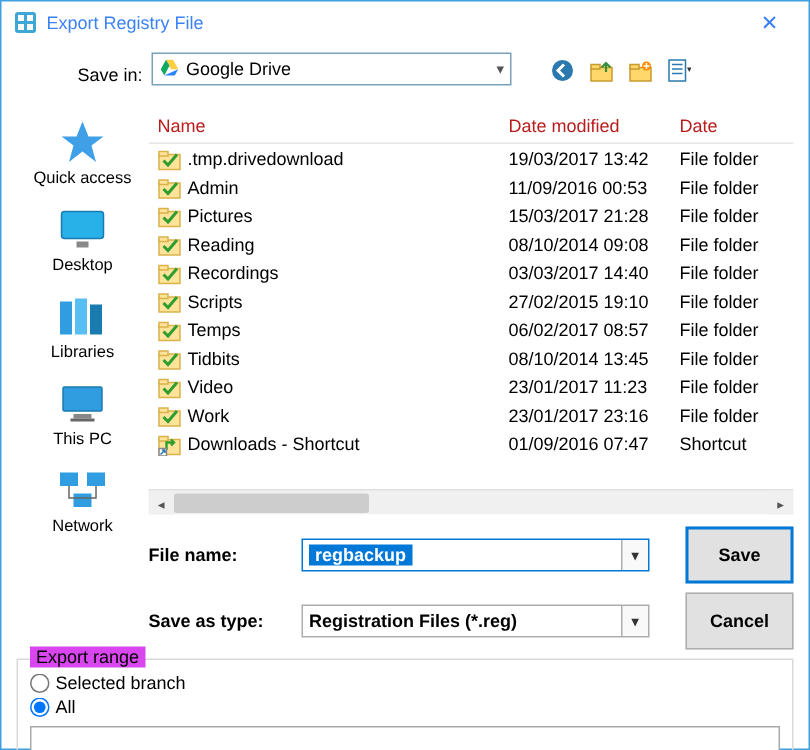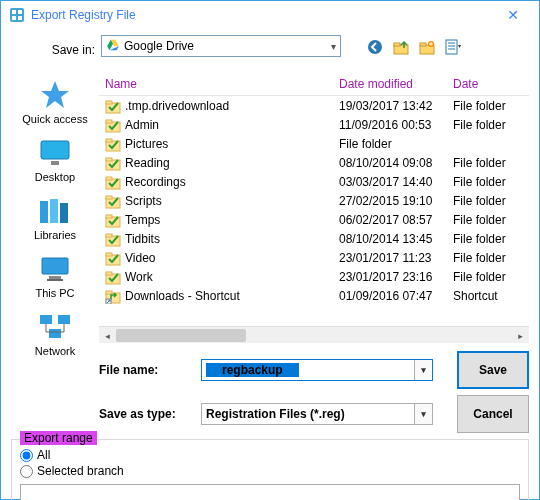--- a/index.html
+++ b/index.html
@@ -15,39 +15,39 @@
   .savein-combo { flex: 0 0 240px; height: 22px; border: 1px solid #7a9fb8; display: flex; align-items: center; padding: 0 4px; gap: 4px; background: #fff; }
   .savein-combo .arrow { margin-left: auto; font-size: 10px; color: #555; }
   .toolbar { display: flex; align-items: center; gap: 6px; margin-left: 18px; }
   .tool-btn { width: 20px; height: 20px; display: flex; align-items: center; justify-content: center; }
   .main-area { flex: 1; display: flex; min-height: 0; }
   .places { width: 88px; display: flex; flex-direction: column; align-items: center; padding-top: 6px; gap: 12px; }
   .place { display: flex; flex-direction: column; align-items: center; gap: 2px; font-size: 11px; cursor: default; text-align: center; }
   .place .pic { width: 36px; height: 32px; display: flex; align-items: center; justify-content: center; }
   .right-area { flex: 1; display: flex; flex-direction: column; min-width: 0; }
   .filelist { flex: 1; border: none; overflow: hidden; position: relative; }
-  .filelist-header { display: flex; font-size: 12px; color: #a21caf; border-bottom: 1px solid #e6e6e6; }
+  .filelist-header { display: flex; font-size: 12px; color: #b91c1c; border-bottom: 1px solid #e6e6e6; }
   .col { padding: 4px 6px; display: flex; align-items: center; white-space: nowrap; }
   .col-name { flex: 0 0 234px; }
   .col-date { flex: 0 0 114px; }
   .col-type { flex: 1; }
   .files { height: 230px; overflow: hidden; }
   .row { display: flex; font-size: 12px; height: 19px; align-items: center; }
   .row .col { padding: 1px 6px; }
   .row .icon { width: 16px; height: 16px; margin-right: 4px; display: inline-flex; align-items: center; justify-content: center; flex: 0 0 16px; }
   .hscroll { height: 17px; background: #f0f0f0; border-top: 1px solid #e0e0e0; position: relative; }
   .hscroll .arrow-l, .hscroll .arrow-r { width: 17px; height: 17px; position: absolute; top: 0; display: flex; align-items: center; justify-content: center; font-size: 9px; color: #555; background: #f0f0f0; }
   .hscroll .arrow-l { left: 0; } .hscroll .arrow-r { right: 0; }
   .hscroll .thumb { position: absolute; left: 17px; top: 2px; height: 13px; width: 130px; background: #cdcdcd; border-radius: 2px; }
   .form-rows { margin-top: 8px; display: grid; grid-template-columns: 78px 1fr 72px; gap: 6px 24px; align-items: center; font-weight: bold; }
   .form-rows label { text-align: left; font-size: 12px; }
   .combo { height: 22px; border: 1px solid #0078d7; display: flex; align-items: center; background: #fff; padding: 0; }
   .combo.plain { border-color: #adadad; }
   .combo .val { flex: 1; padding: 0 4px; }
-  .combo .sel { background: #0078d7; color: #000000; padding: 0 16px; }
+  .combo .sel { background: #0078d7; color: #ffffff; padding: 0 4px; }
   .combo .dd { width: 18px; border-left: 1px solid #adadad; display: flex; align-items: center; justify-content: center; font-size: 9px; color: #333; background: #f9f9f9; align-self: stretch;}
   .btn { height: 38px; border: 1px solid #adadad; background: #e1e1e1; font-size: 12px; display: flex; align-items: center; justify-content: center; cursor: default; }
   .btn.primary { border: 2px solid #0078d7; }
   .groupbox { margin-top: 6px; border: 1px solid #d9d9d9; padding: 6px 8px 8px 8px; position: relative; }
   .groupbox .legend { position: absolute; top: -9px; left: 8px; background: #d946ef; padding: 0 4px; font-size: 12px; }
   .radio-row { display: flex; align-items: center; gap: 4px; font-size: 12px; margin: 2px 0; }
   .radio-row input { margin: 0; }
   .branch-input { width: 100%; height: 22px; border: 1px solid #aaa; margin-top: 4px; padding: 2px 4px; font-size: 12px; }
   
   .gdrive-ic svg { width: 14px; height: 14px; }
@@ -212,20 +212,21 @@
                 <div class="col col-name">
                   <span class="icon">
                     <svg width="16" height="16" viewBox="0 0 16 16">
                       <rect x="1" y="5" width="14" height="10" fill="#ffe39a" stroke="#d9b24a"></rect>
                       <rect x="1" y="3" width="6" height="3" fill="#ffe39a" stroke="#d9b24a"></rect>
                       <path d="M4 9 L7 12 L13 5" stroke="#2e9e2e" stroke-width="2" fill="none"></path>
                     </svg>
                   </span>
                   <span>Pictures</span>
                 </div>
+                <div class="col col-date">15/03/2017 21:28</div>
                 <div class="col col-type">File folder</div>
               </div>
               <div class="row">
                 <div class="col col-name">
                   <span class="icon">
                     <svg width="16" height="16" viewBox="0 0 16 16">
                       <rect x="1" y="5" width="14" height="10" fill="#ffe39a" stroke="#d9b24a"></rect>
                       <rect x="1" y="3" width="6" height="3" fill="#ffe39a" stroke="#d9b24a"></rect>
                       <path d="M4 9 L7 12 L13 5" stroke="#2e9e2e" stroke-width="2" fill="none"></path>
                     </svg>
@@ -357,23 +358,23 @@
             <span class="dd">▾</span>
           </div>
           <div class="btn">Cancel</div>
         </div>
       </div>
     </div>
 
     <div class="groupbox">
       <span class="legend">Export range</span>
       <label class="radio-row">
+        <input type="radio" name="er" style="">
+        <span>Selected branch</span>
+      </label>
+      <label class="radio-row">
         <input type="radio" name="er" checked="" style="">
         <span>All</span>
-      </label>
-      <label class="radio-row">
-        <input type="radio" name="er" style="">
-        <span>Selected branch</span>
       </label>
       <input class="branch-input" value="" style="">
     </div>
   </div>
 </div>
 
 </body></html>

